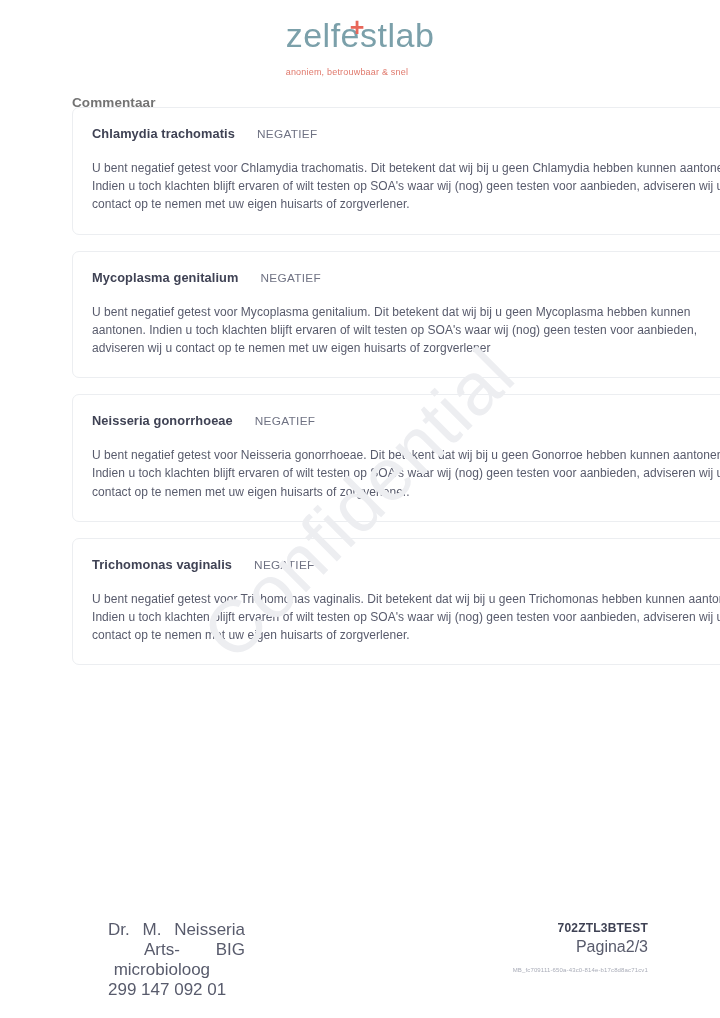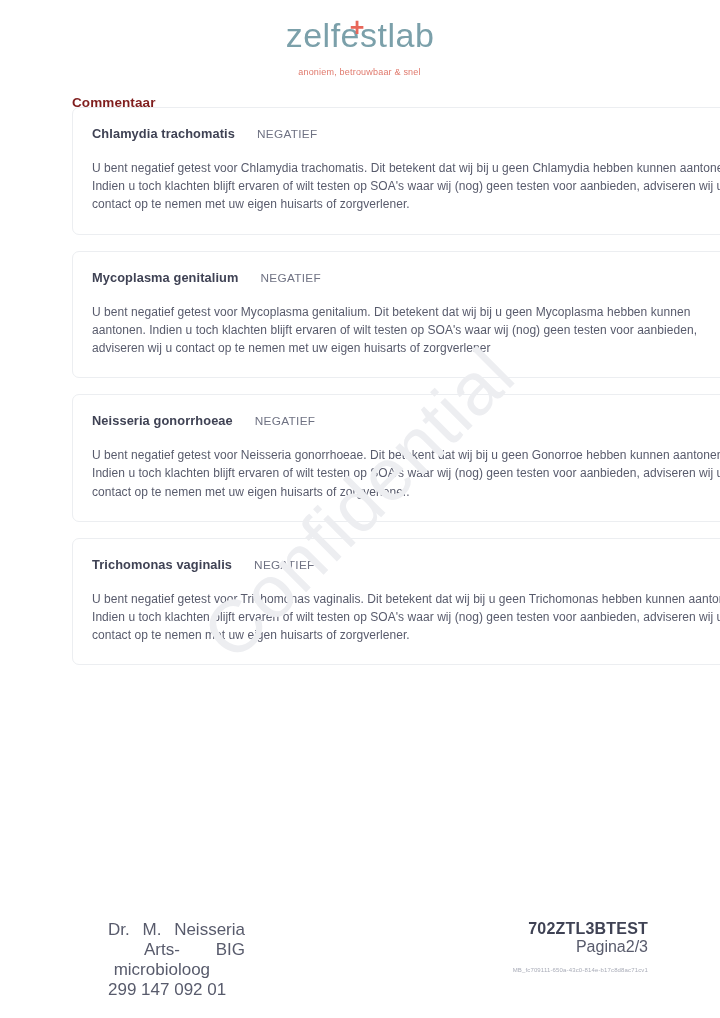--- a/index.html
+++ b/index.html
@@ -65,32 +65,32 @@
     color: #e8675a;
     font-size: 25px;
     font-weight: 700;
     line-height: 25px;
   }
   .logo-tagline {
     margin-top: 3px;
     font-size: 9px;
     color: #e0796c;
     letter-spacing: 0.2px;
-    text-align: center;
+    text-align: left;
     padding-right: 1px;
   }
 
   
   .section-title {
     position: absolute;
     left: 72px;
     top: 95px;
     font-size: 13.5px;
     font-weight: 700;
-    color: #7f1d1d;
+    color: #737373;
     letter-spacing: 0.1px;
     z-index: 2;
   }
 
   
   .cards {
     position: absolute;
     left: 72px;
     top: 107px;
     width: 692px;
@@ -161,21 +161,21 @@
     display: flex;
     justify-content: space-between;
     width: 137px;
     text-align: center;
   }
   .footer-right {
     text-align: right;
     line-height: 17px;
   }
   .footer-code {
-    font-size: 16px;
+    font-size: 12px;
     font-weight: 700;
     color: #3f4254;
     letter-spacing: 0.2px;
   }
   .footer-page {
     font-size: 16px;
     color: #585b6c;
     margin-top: 1px;
   }
   .footer-uuid {

